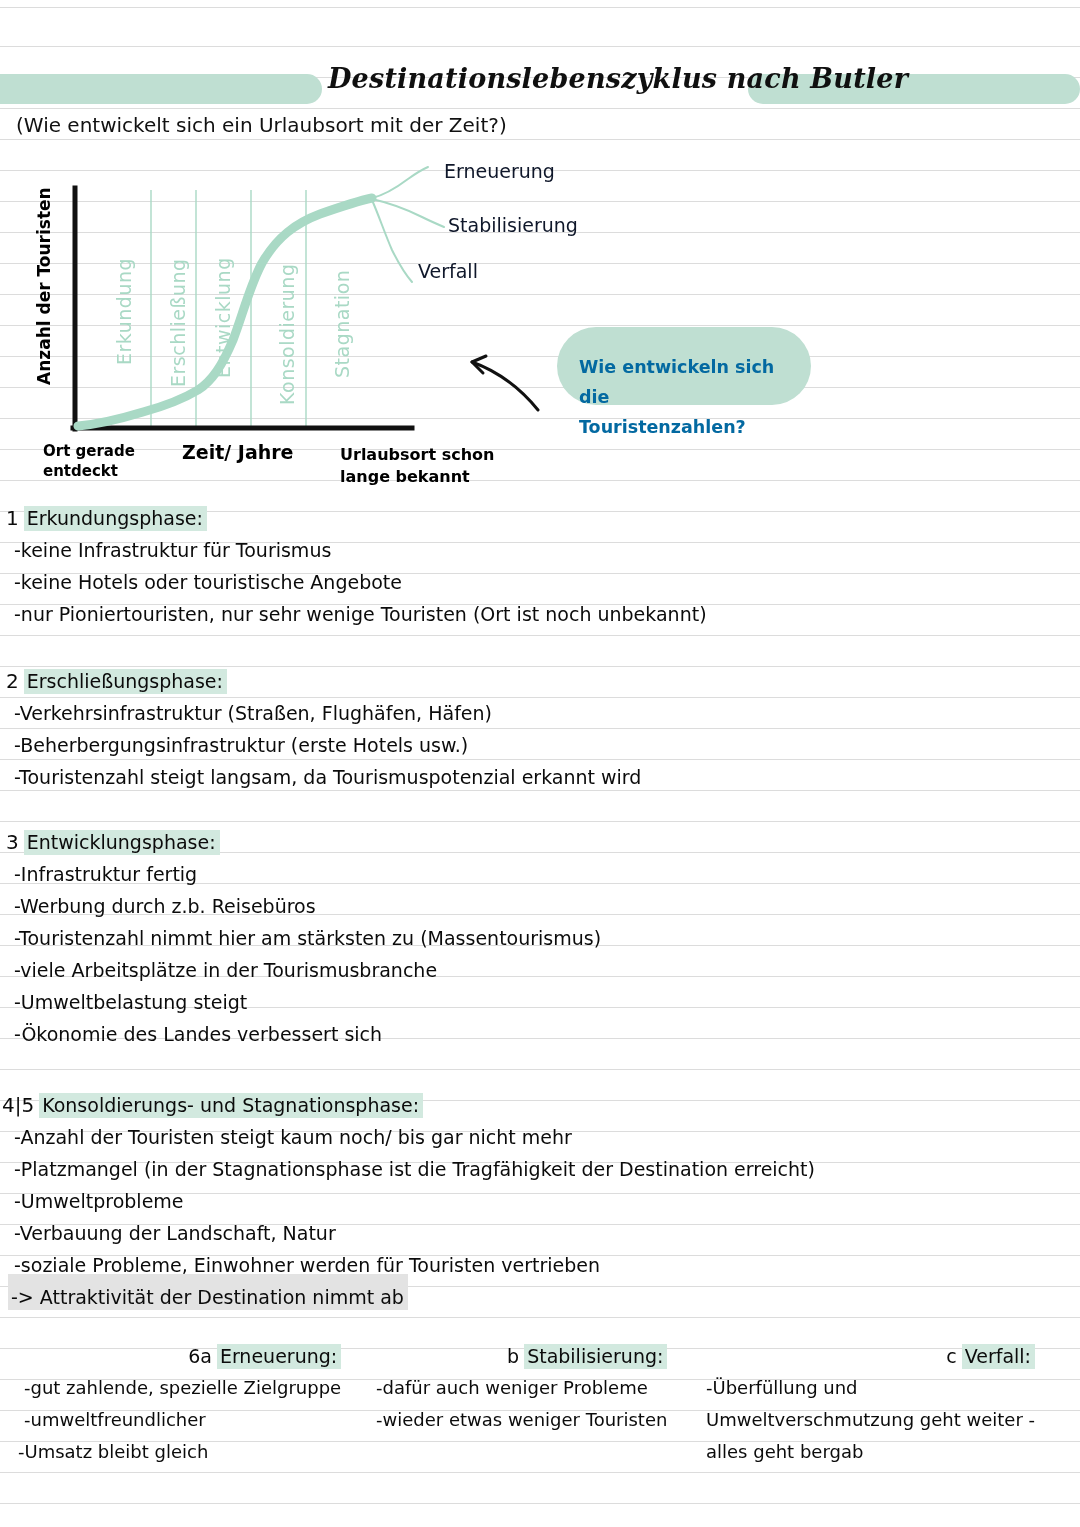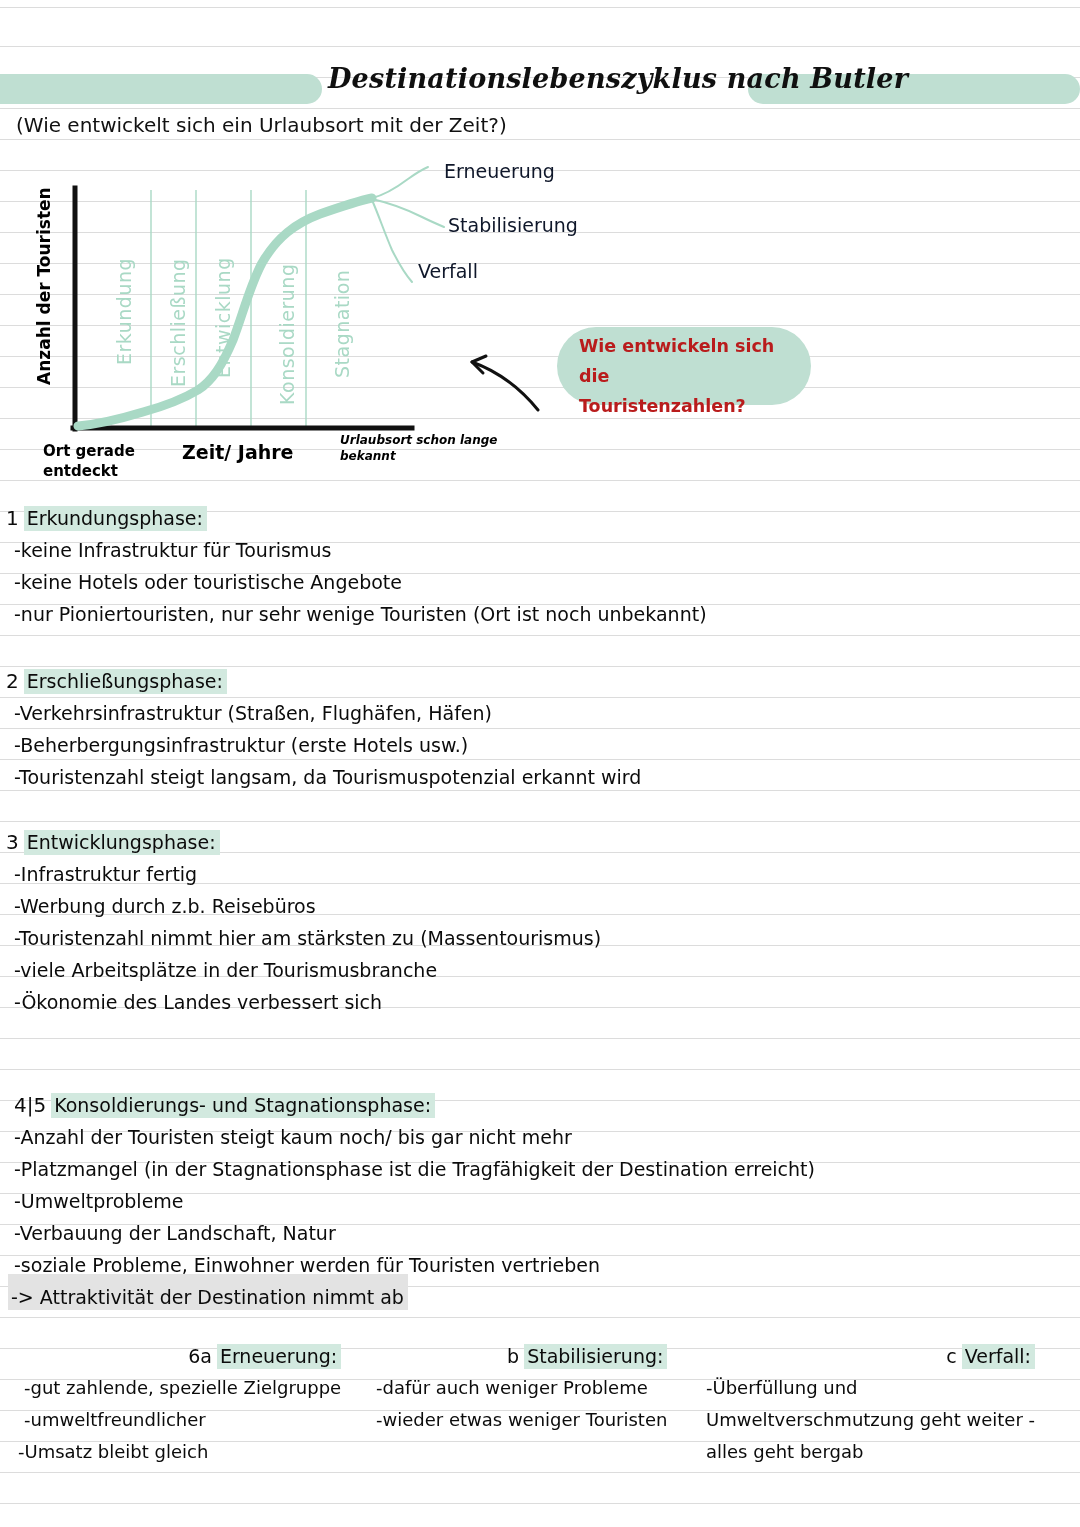--- a/index.html
+++ b/index.html
@@ -130,25 +130,25 @@
   #question-bubble {
     position: absolute;
     left: 557px; top: 327px;
     width: 254px; height: 78px;
     background: #bfdfd2;
     border-radius: 40px;
     z-index: 3;
   }
   #question-bubble-text {
     position: absolute;
-    left: 579px; top: 331px;
+    left: 579px; top: 352px;
     width: 230px;
     font-size: 17.5px;
     font-weight: bold;
-    color: #b91c1c;
+    color: #0369a1;
     font-family: "DejaVu Sans", sans-serif;
     line-height: 1.72;
     z-index: 4;
   }
 
   
   #notes { position: absolute; left: 0; top: 0; width: 1080px; z-index: 3; }
 
   .section { position: absolute; left: 0; width: 864px; }
 
@@ -248,21 +248,21 @@
   <span class="phase-label" style="left:276px; top:255px;">Konsoldierung</span>
   <span class="phase-label" style="left:331px; top:228px;">Stagnation</span>
 
   <span class="curve-label" style="left:444px; top:10px;">Erneuerung</span>
   <span class="curve-label" style="left:448px; top:64px;">Stabilisierung</span>
   <span class="curve-label" style="left:418px; top:110px;">Verfall</span>
 </div>
 
 <div id="x-axis-label">Zeit/ Jahre</div>
 <div class="axis-note" style="left:43px; top:441px; width:140px; white-space:normal;">Ort gerade entdeckt</div>
-<div class="axis-note" style="left:340px; top:432px; width:160px; white-space:normal; font-size:12px;font-style:italic;">Urlaubsort schon lange bekannt</div>
+<div class="axis-note" style="left:340px; top:444px; width:160px; white-space:normal; font-size:16px;">Urlaubsort schon lange bekannt</div>
 
 <div id="question-bubble"></div>
 <div id="question-bubble-text">
   <div>Wie entwickeln sich die</div>
   <div>Touristenzahlen?</div>
 </div>
 
 <div id="notes">
 
   <div class="section" style="top:502px;">
@@ -284,26 +284,27 @@
   </div>
 
   <div class="section" style="top:826px;">
     <div class="sec-head">
       <span class="sec-num">3</span><span class="hl">Entwicklungsphase:</span>
     </div>
     <div class="bullet">-Infrastruktur fertig</div>
     <div class="bullet">-Werbung durch z.b. Reisebüros</div>
     <div class="bullet">-Touristenzahl nimmt hier am stärksten zu (Massentourismus)</div>
     <div class="bullet">-viele Arbeitsplätze in der Tourismusbranche</div>
+    <div class="bullet">-Umweltbelastung steigt</div>
     <div class="bullet">-Ökonomie des Landes verbessert sich</div>
   </div>
 
   <div class="section" style="top:1089px;">
     <div class="sec-head">
-      <span class="sec-num" style="padding-left:14px;text-align:center;">4|5</span><span class="hl">Konsoldierungs- und Stagnationsphase:</span>
+      <span class="sec-num" style="padding-left:2px;text-align:center;">4|5</span><span class="hl">Konsoldierungs- und Stagnationsphase:</span>
     </div>
     <div class="bullet">-Anzahl der Touristen steigt kaum noch/ bis gar nicht mehr</div>
     <div class="bullet">-Platzmangel (in der Stagnationsphase ist die Tragfähigkeit der Destination erreicht)</div>
     <div class="bullet">-Umweltprobleme</div>
     <div class="bullet">-Verbauung der Landschaft, Natur</div>
     <div class="bullet">-soziale Probleme, Einwohner werden für Touristen vertrieben</div>
     <div class="bullet" style="padding-left:8px;">
       <span class="hl-grey">-&gt; Attraktivität der Destination nimmt ab</span>
     </div>
   </div>

